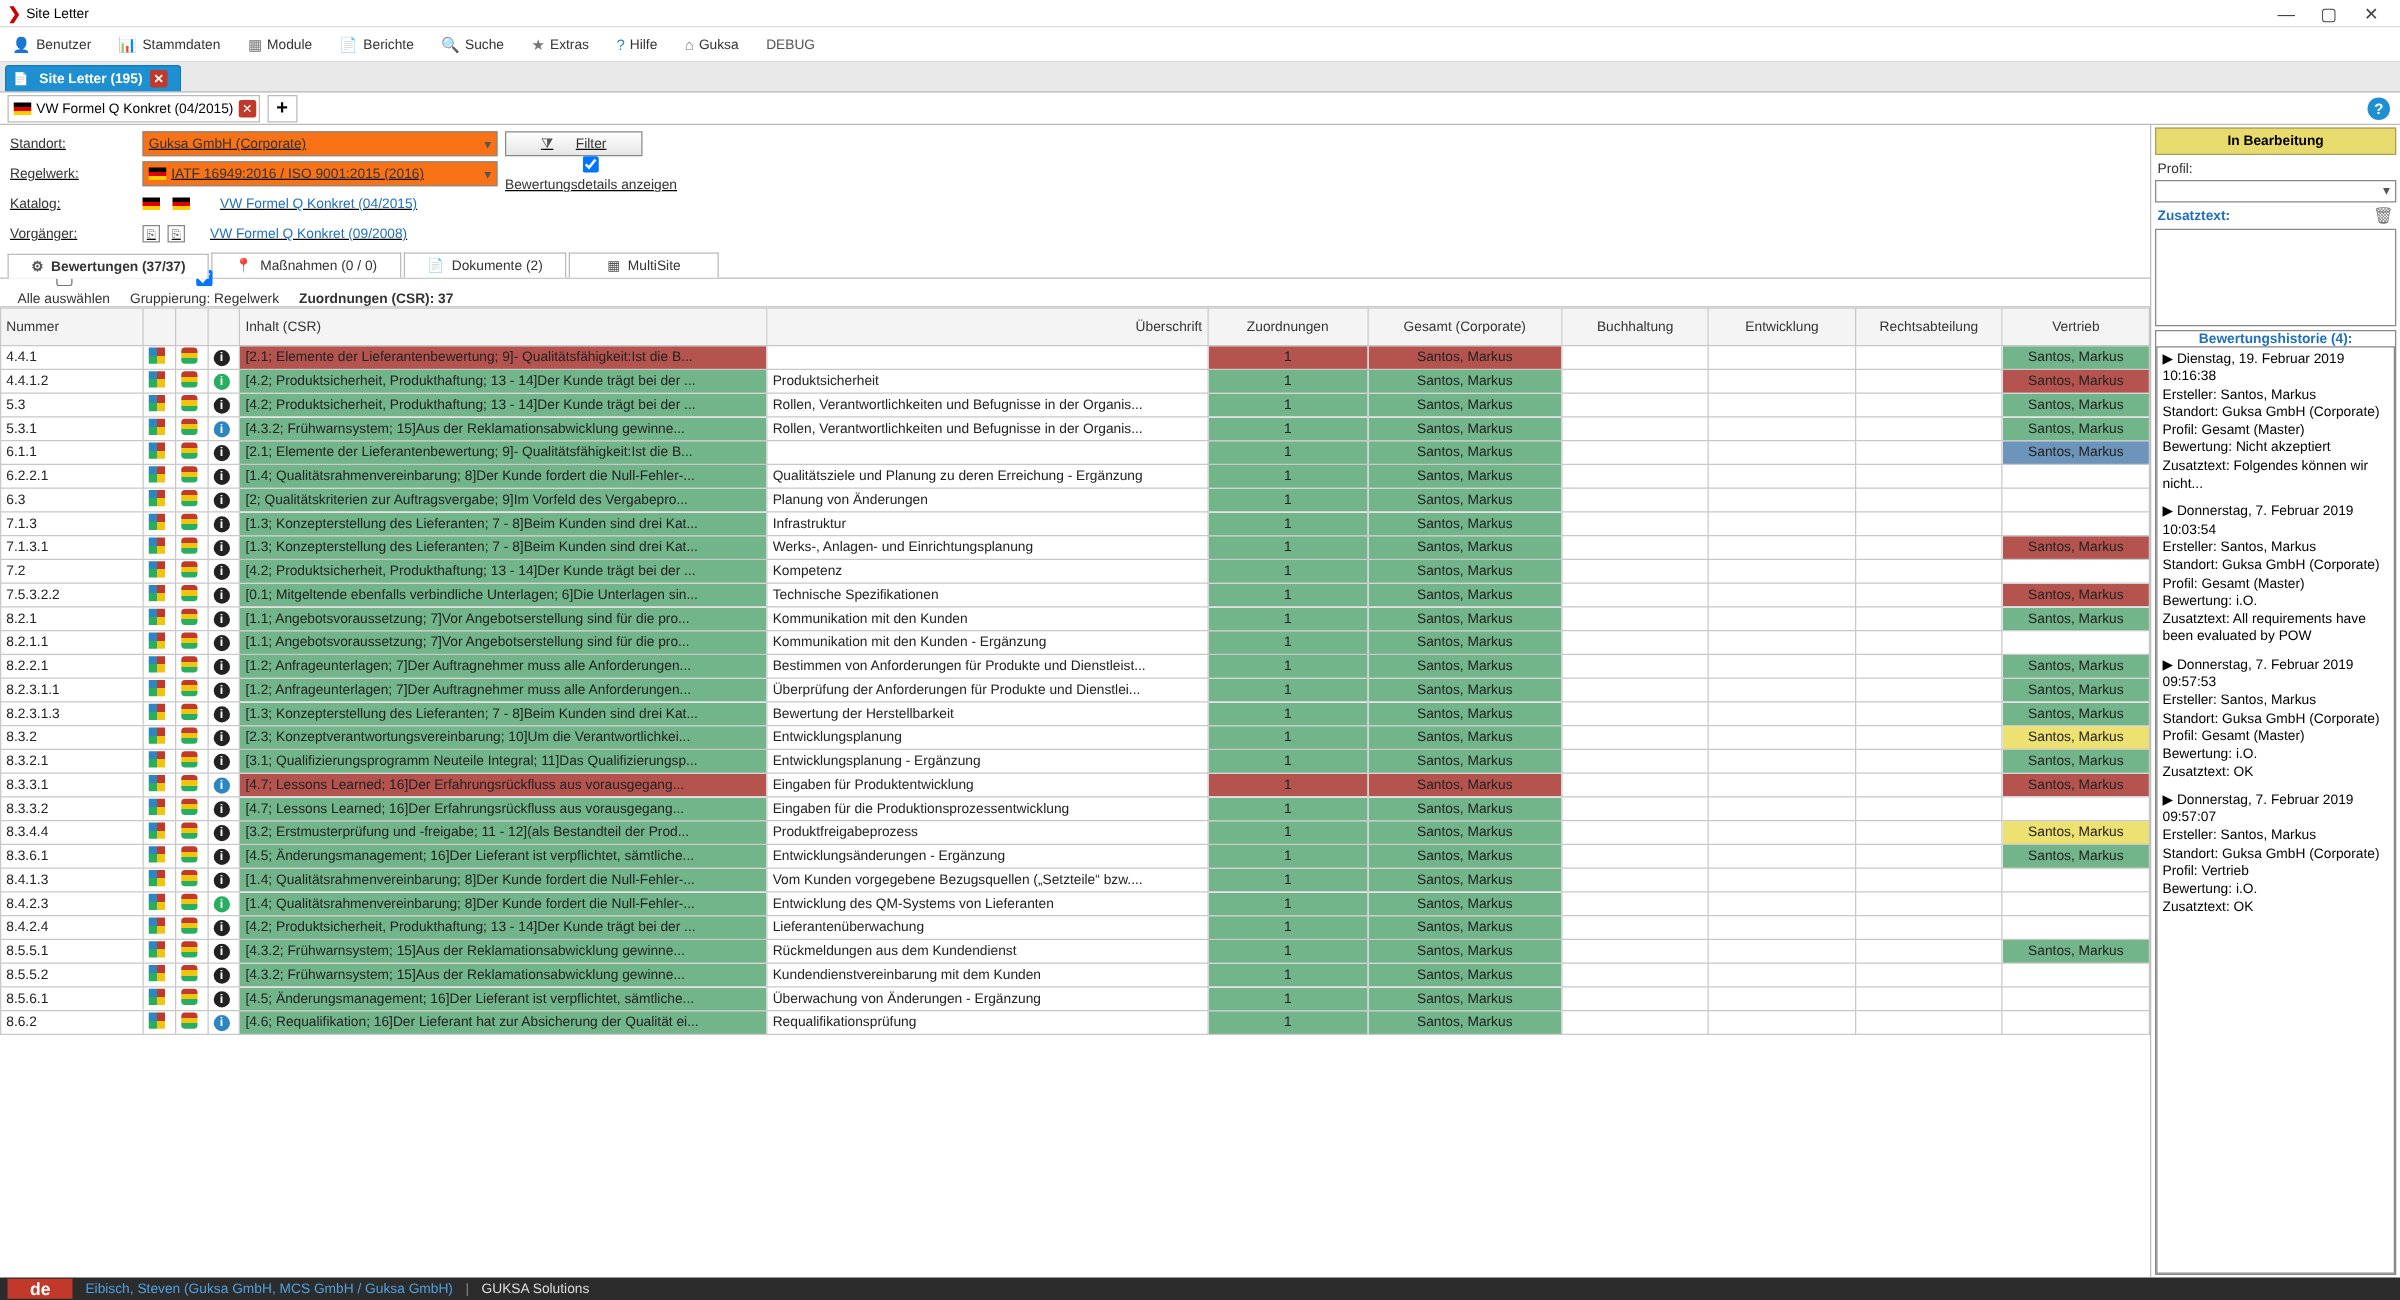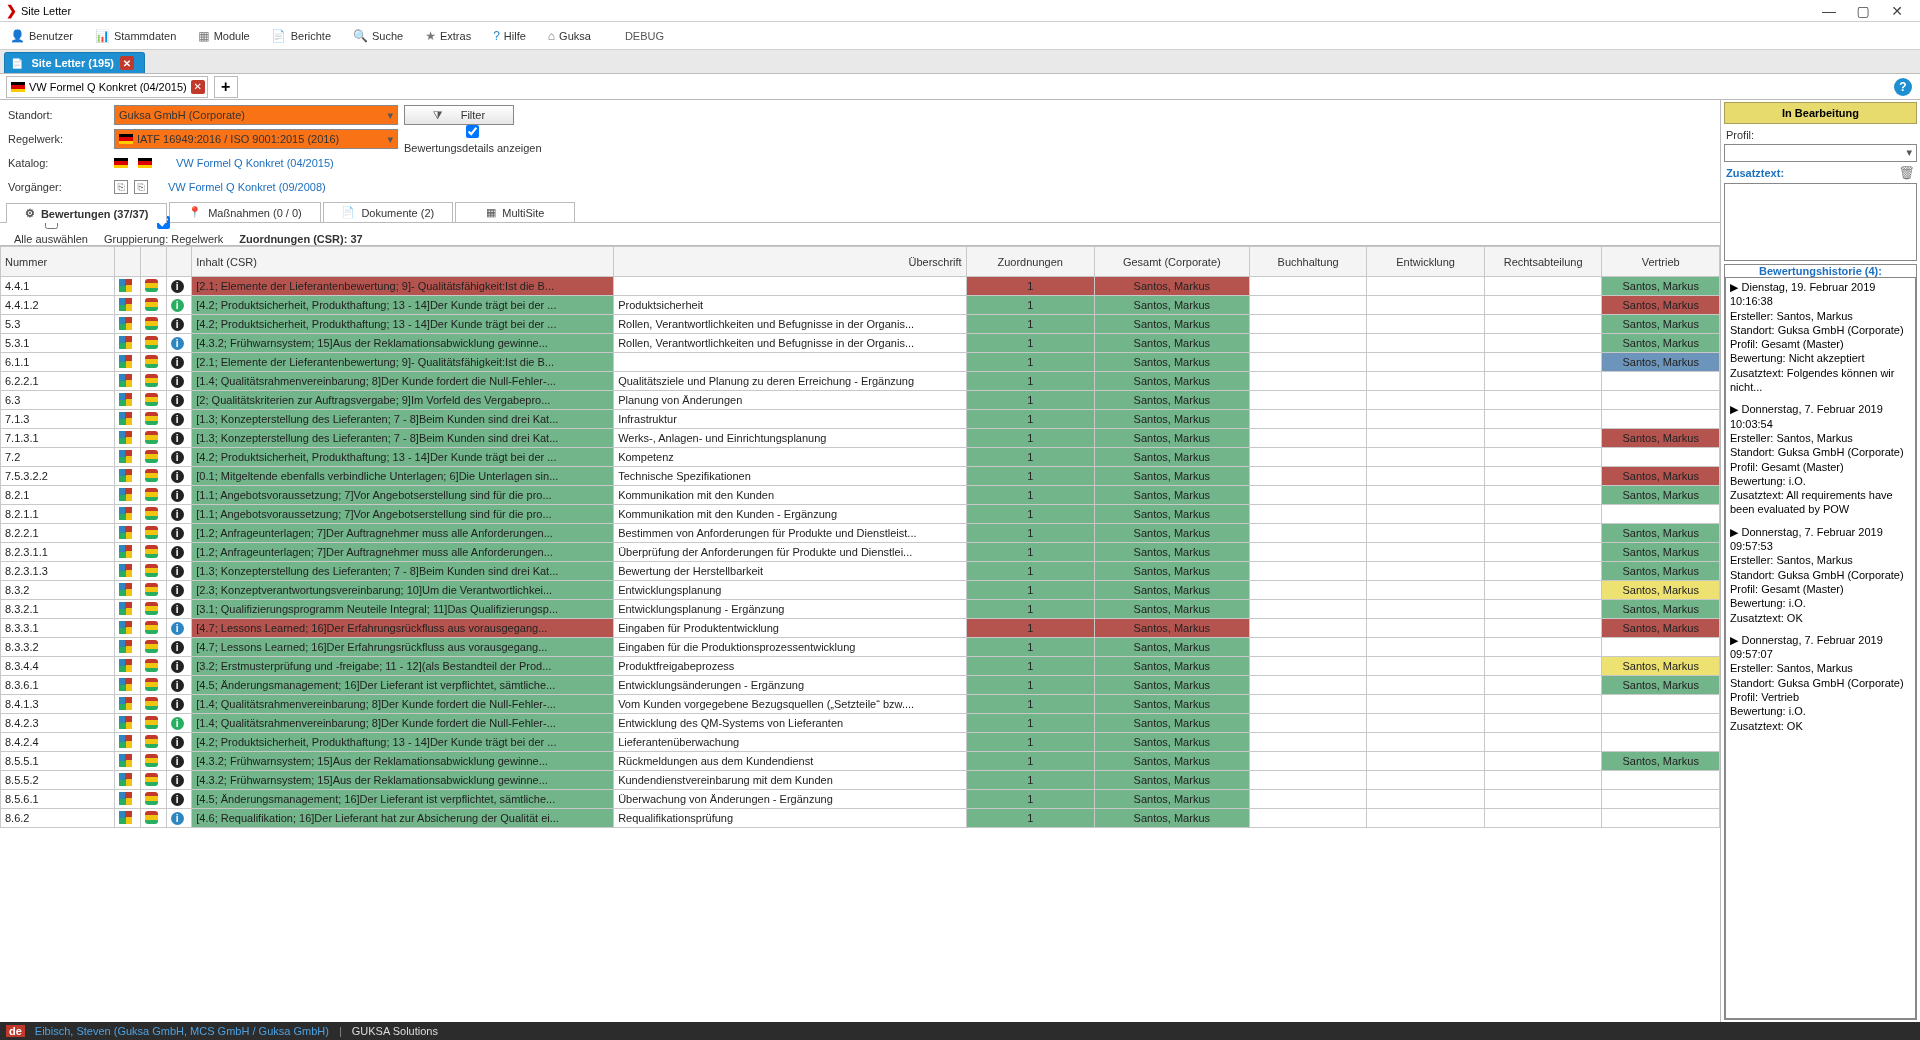--- a/index.html
+++ b/index.html
@@ -6,36 +6,36 @@
 body { background: #fff; width: 1920px; height: 1040px; overflow: hidden; display: flex; flex-direction: column; color: #000; }
 
 .titlebar { height: 22px; display: flex; align-items: center; padding: 0 6px; border-bottom: 1px solid #d0d0d0; }
 .titlebar .app-icon { color: #c00; font-weight: bold; margin-right: 4px; font-size: 13px;}
 .titlebar .spacer { flex: 1; }
 .titlebar .win-btn { width: 34px; text-align: center; font-size: 14px; cursor: pointer; color:#444;}
 
 .menubar { height: 28px; display: flex; align-items: center; border-bottom: 1px solid #d0d0d0; padding: 0 4px; gap: 10px; background:#fff;}
 .menu-item { display: flex; align-items: center; gap: 4px; padding: 2px 6px; cursor: pointer; color:#333;}
 .menu-item .mi-icon { font-size: 12px; }
-.menu-item.debug { color: #555; margin-left: 12px; }
+.menu-item.debug { color: #555; }
 .icon-red{color:#c0392b;} .icon-grey{color:#777;} .icon-blue{color:#2e86c1;}
 
 .doc-tabs { height: 24px; background: #e9e9e9; display: flex; align-items: flex-end; border-bottom: 1px solid #bbb; padding-left: 4px; }
 .doc-tab { background: #1e90d2; color: #fff; padding: 3px 10px 3px 6px; border: 1px solid #1579b5; border-bottom: none; display: flex; align-items: center; gap: 6px; font-weight: bold; border-radius: 3px 3px 0 0;}
 .doc-tab .close-x { background: #c0392b; color: #fff; width: 14px; height: 14px; display: inline-flex; align-items: center; justify-content: center; font-size: 10px; cursor: pointer; border-radius:2px;}
 .doc-tab .tab-icon{color:#fff; font-size:10px; margin-right:2px;}
 
 .inner-tabs { height: 26px; display: flex; align-items: center; border-bottom: 1px solid #bbb; padding-left: 6px; gap: 6px; position: relative; }
 .inner-tab { border: 1px solid #bbb; background: #fff; padding: 2px 20px 2px 22px; position: relative; height: 22px; display: flex; align-items: center; cursor: pointer;}
 .inner-tab .flag { position: absolute; left: 4px; width: 14px; height: 10px; background: linear-gradient(#000 33%, #d00 33% 66%, #fc0 66%); }
 .inner-tab .close-x { position: absolute; right: 2px; top: 3px; background: #c0392b; color: #fff; width: 14px; height: 14px; display: inline-flex; align-items: center; justify-content: center; font-size: 10px; cursor: pointer; border-radius:2px;}
 .inner-tab.add { width: 24px; padding: 0; justify-content: center; font-size: 16px; font-weight: bold; background: #fff; }
 .help-icon-round { position: absolute; right: 8px; top: 4px; width: 18px; height: 18px; border-radius: 50%; background: #1e90d2; color: #fff; display: flex; align-items: center; justify-content: center; font-weight: bold; cursor: pointer; font-size:12px;}
 
-.form-area { padding: 4px 8px 0 8px; }
+.form-area { padding: 4px 8px 0 8px; text-decoration: underline; }
 .form-row { display: flex; align-items: center; height: 22px; gap: 6px; margin-bottom: 2px; color:#333;}
 .form-label { width: 100px; }
 .combo { width: 284px; height: 20px; border: 1px solid #888; background: #f97316; display: flex; align-items: center; padding: 0 4px; position: relative; cursor:pointer;}
 .combo::after { content: "▾"; position: absolute; right: 4px; color: #555; }
 .combo .flag { width: 14px; height: 10px; background: linear-gradient(#000 33%, #d00 33% 66%, #fc0 66%); margin-right: 4px; display: inline-block; }
 .filter-btn { width: 110px; height: 20px; border: 1px solid #888; background: linear-gradient(#fff,#e6e6e6); display: flex; align-items: center; justify-content: center; gap: 18px; cursor: pointer; padding:0 8px;}
 .chk { display: flex; align-items: center; gap: 4px; flex-direction: column; }
 .chk input { width: 13px; height: 13px; }
 .klink { color: #1e70bf; cursor: pointer; }
 .klink-row .flag { display: inline-block; width: 14px; height: 10px; background: linear-gradient(#000 33%, #d00 33% 66%, #fc0 66%); margin-right: 4px; vertical-align: middle; }
@@ -78,21 +78,21 @@
 .rp-zusatz { display: flex; justify-content: space-between; align-items: center; padding: 0 2px; }
 .rp-zusatz-label { color: #1e70bf; font-weight: bold; }
 .rp-textarea { border: 1px solid #888; height: 78px; background:#fff;}
 .rp-hist-title { color: #1e70bf; text-align: center; font-weight: bold; cursor:pointer;}
 .rp-hist-box { border: 1px solid #888; flex: 1; overflow-y: auto; padding: 2px 4px; font-size:10.5px; line-height:1.3;}
 .rp-hist-entry{margin-bottom:8px;}
 .trash{color:#777; cursor:pointer; font-size:13px;}
 
 .statusbar { height: 18px; background: #2c2c2c; color: #ddd; display: flex; align-items: center; padding: 0 6px; gap: 10px; }
 .statusbar .sblue{color:#4ea1e0;}
-.statusbar .sred{background:#c0392b; color:#fff; padding:0 3px; font-weight:bold; font-size:11px;}
+.statusbar .sred{background:#c0392b; color:#fff; padding:0 18px; font-weight:bold; font-size:14px;}
 </style>
 </head>
 <body>
 
 <div class="titlebar">
   <span class="app-icon">❯</span>
   <span>Site Letter</span>
   <span class="spacer"></span>
   <span class="win-btn">—</span>
   <span class="win-btn">▢</span>

